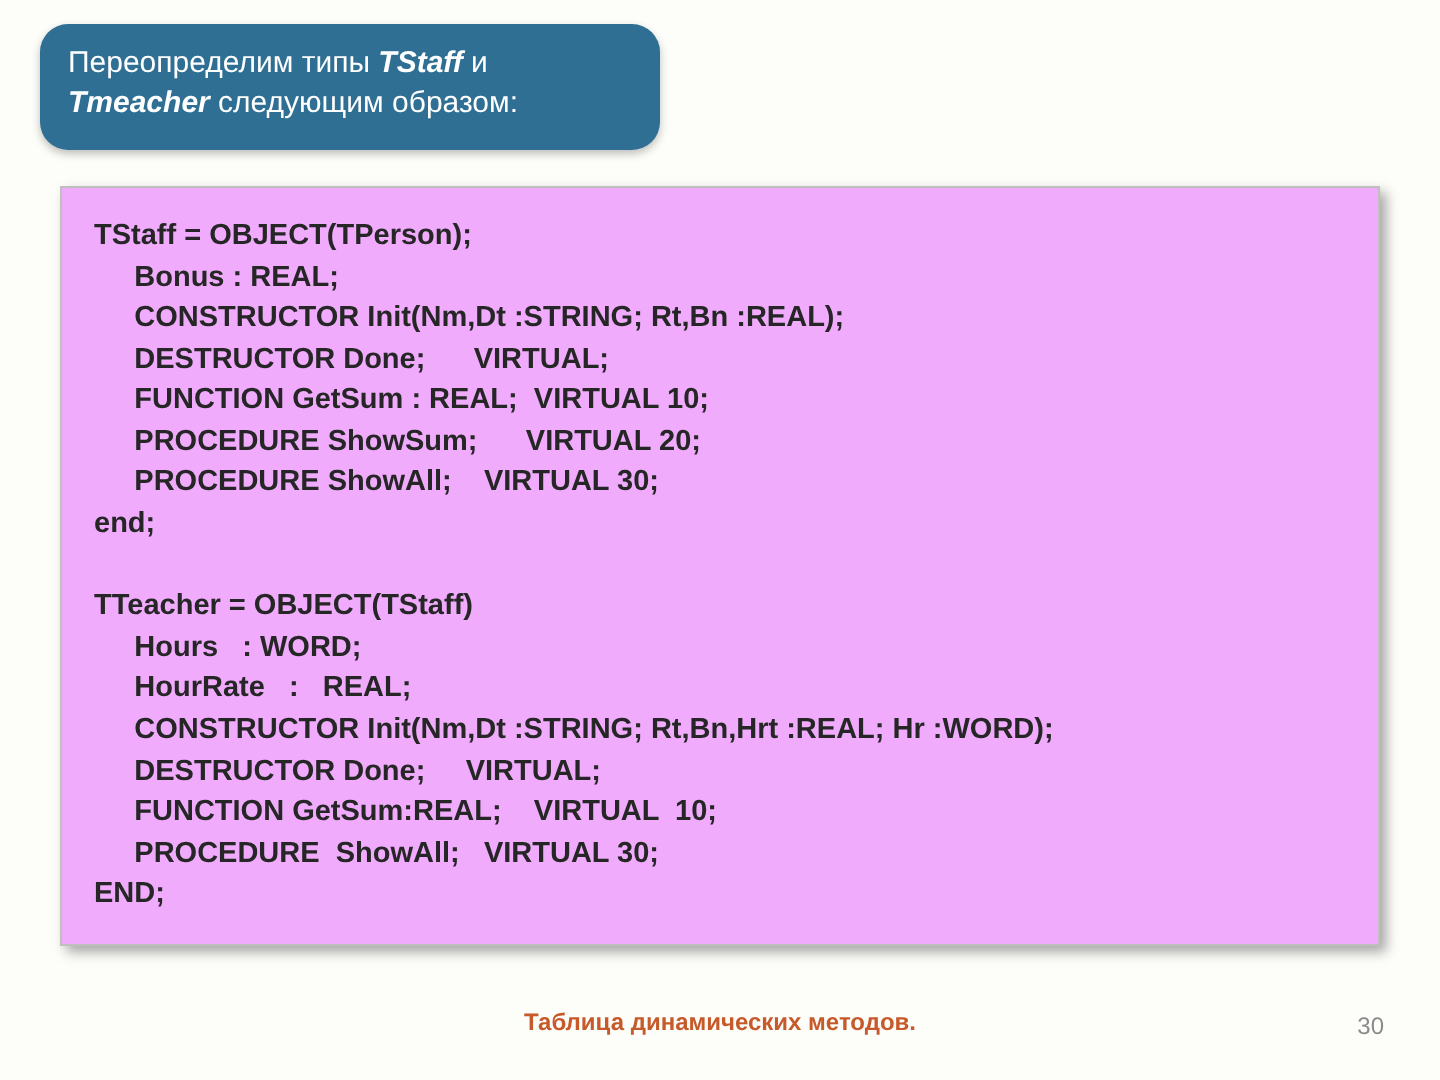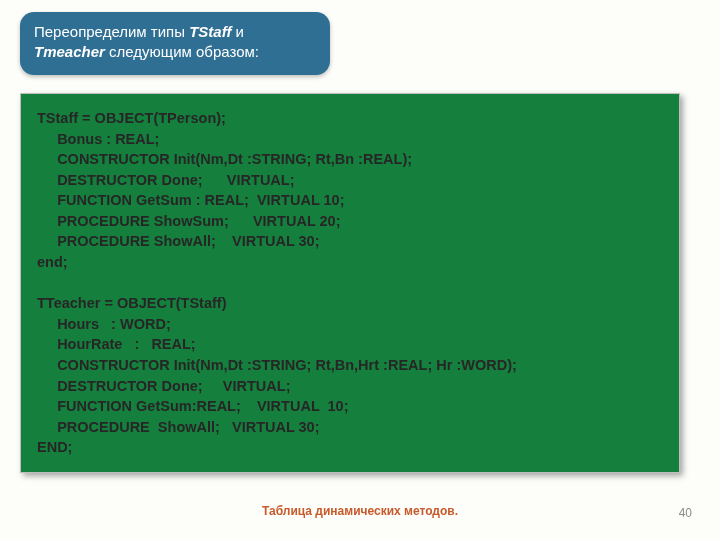--- a/index.html
+++ b/index.html
@@ -31,24 +31,24 @@
     box-sizing: border-box;
     font-size: 15px;
     line-height: 1.35;
     box-shadow: 0 2px 4px rgba(0,0,0,0.25);
     z-index: 5;
   }
   .callout b { font-weight: bold; font-style: italic; }
   .code-card {
     position: absolute;
     top: 93px;
-    left: 20px;
+    left: 30px;
     width: 660px;
     height: 380px;
-    background: #15803d;
+    background: #f0abfc;
     border: 1px solid #bfbfbf;
     box-shadow: 3px 3px 6px rgba(0,0,0,0.35);
     padding: 14px 16px 10px 16px;
     box-sizing: border-box;
     font-family: Verdana, Geneva, sans-serif;
     font-size: 14.5px;
     font-weight: bold;
     color: #262626;
     line-height: 1.42;
     white-space: pre;
@@ -93,15 +93,15 @@
 TTeacher = OBJECT(TStaff)
      Hours   : WORD;
      HourRate   :   REAL;
      CONSTRUCTOR Init(Nm,Dt :STRING; Rt,Bn,Hrt :REAL; Hr :WORD);
      DESTRUCTOR Done;     VIRTUAL;
      FUNCTION GetSum:REAL;    VIRTUAL  10;
      PROCEDURE  ShowAll;   VIRTUAL 30;
 END;</div>
 
   <div class="caption">Таблица динамических методов.</div>
-  <div class="pagenum">40</div>
+  <div class="pagenum">30</div>
 
 </div>
 
 </body></html>

